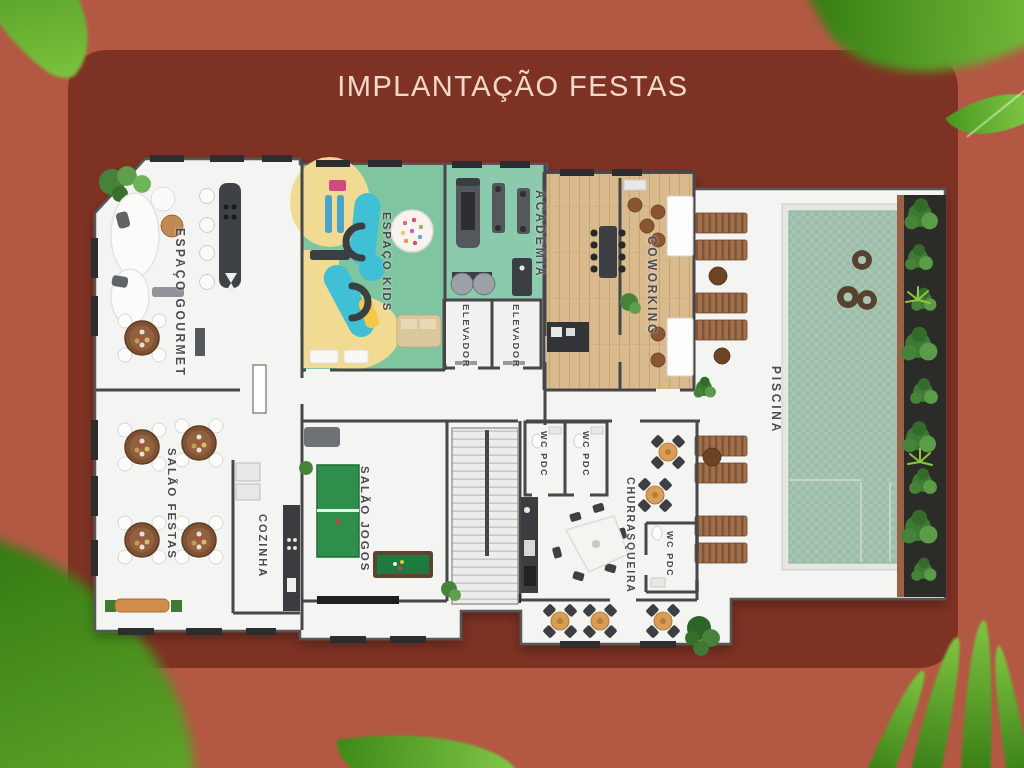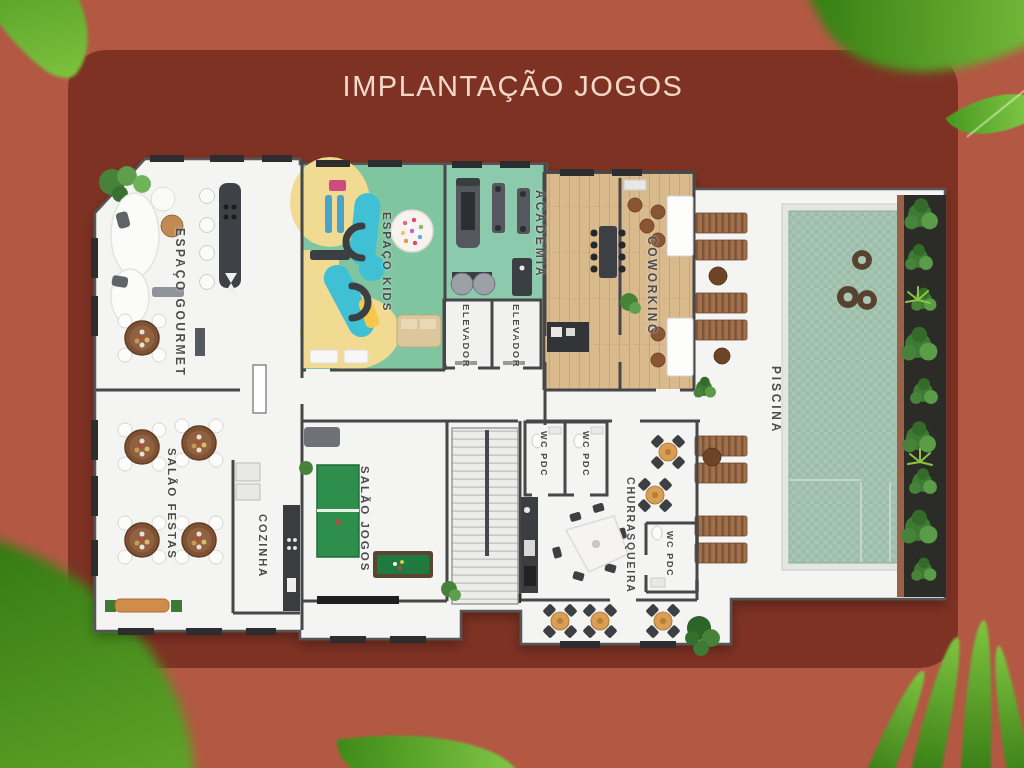--- a/index.html
+++ b/index.html
@@ -31,21 +31,21 @@
   .g1{left:18px;top:45px;width:26px;height:135px;transform:rotate(22deg);}
   .g2{left:58px;top:15px;width:30px;height:160px;transform:rotate(12deg);}
   .g3{left:98px;top:0;width:30px;height:175px;transform:rotate(2deg);}
   .g4{left:133px;top:25px;width:24px;height:155px;transform:rotate(-10deg);}
 </style>
 </head>
 <body>
 
 <div class="stage">
   <div class="card">
-    <div class="title">IMPLANTAÇÃO JOGOS</div>
+    <div class="title">IMPLANTAÇÃO FESTAS</div>
   </div>
 
   <div class="leaf leaf-tl"></div>
   <div class="leaf leaf-tr-big"></div>
   <div class="leaf leaf-tr-small">
       <div class="vein"></div>
     </div>
   <div class="leaf leaf-bl"></div>
   <div class="leaf leaf-bc"></div>
   <div class="leaf grass">

